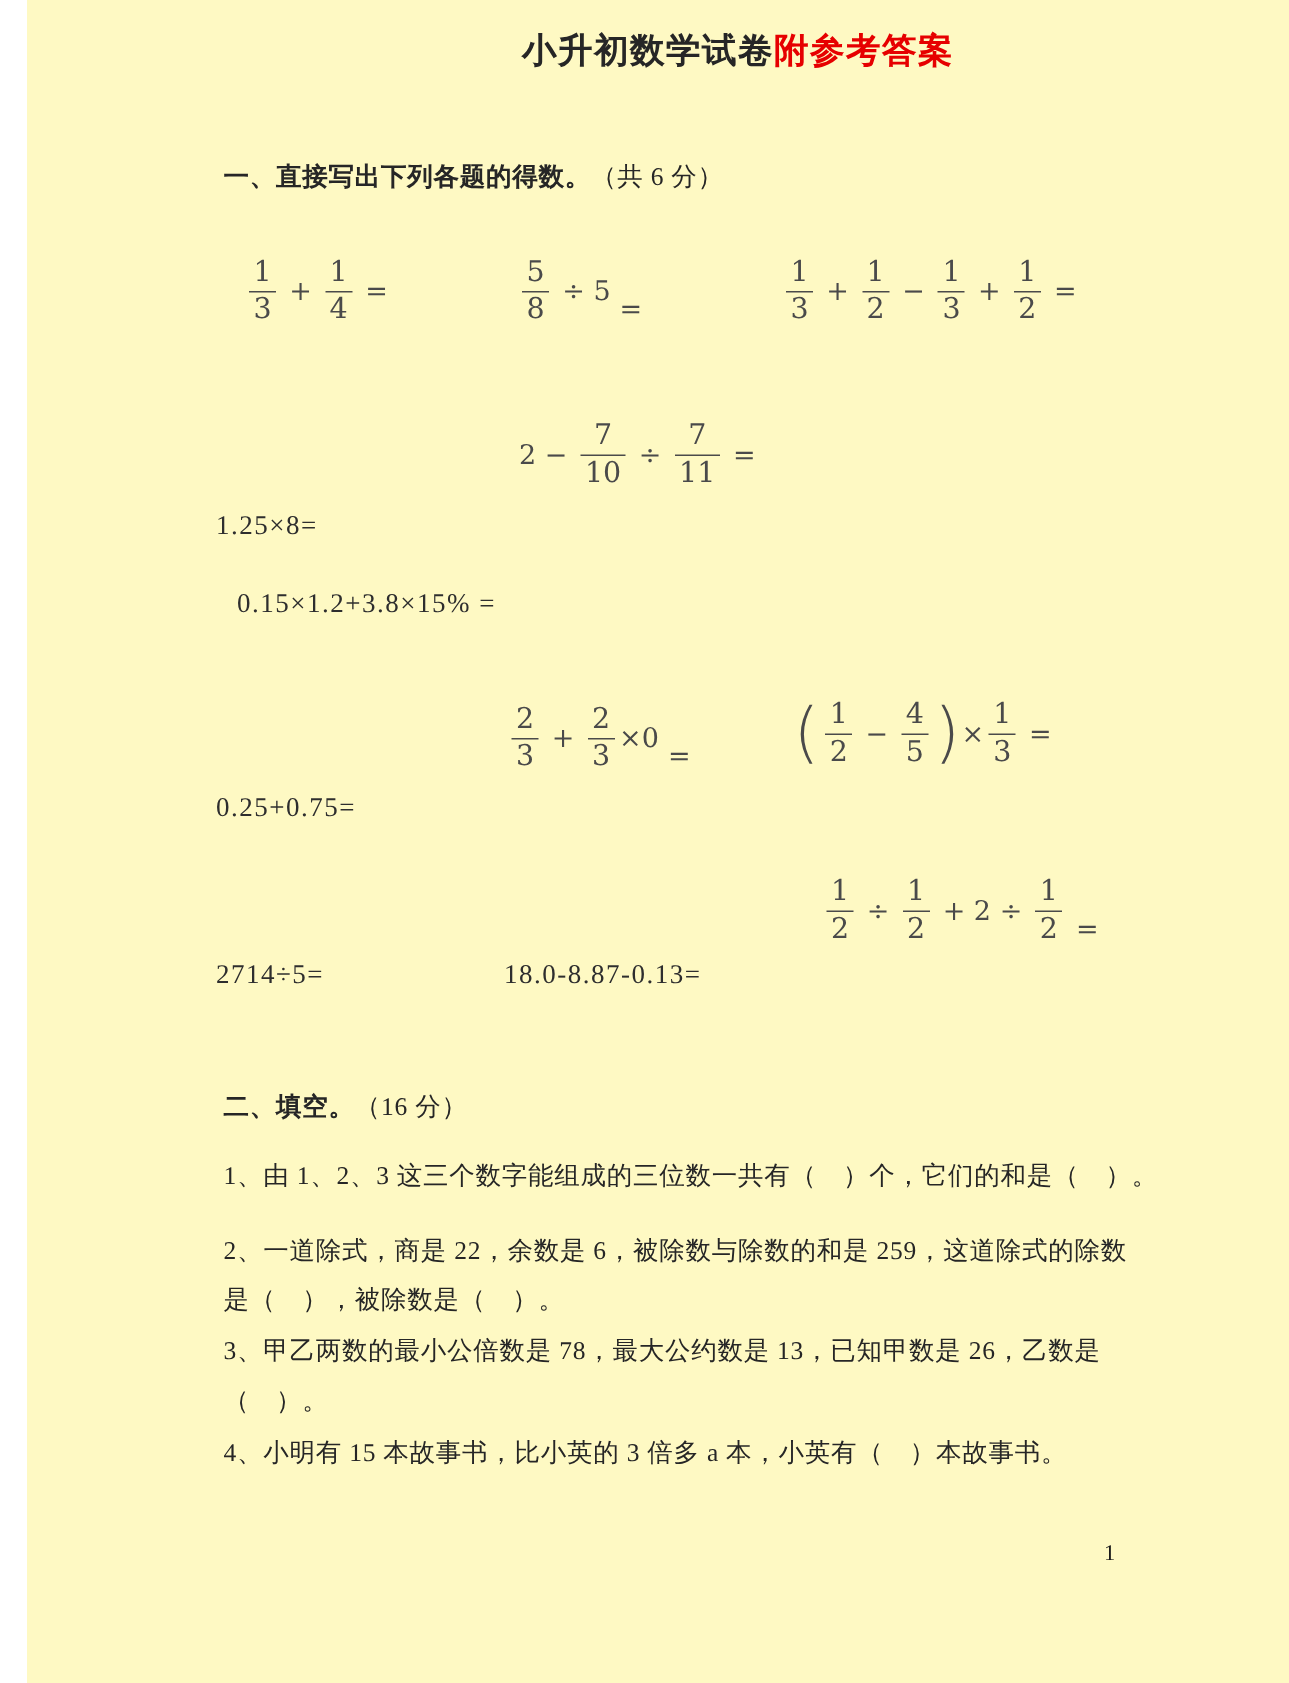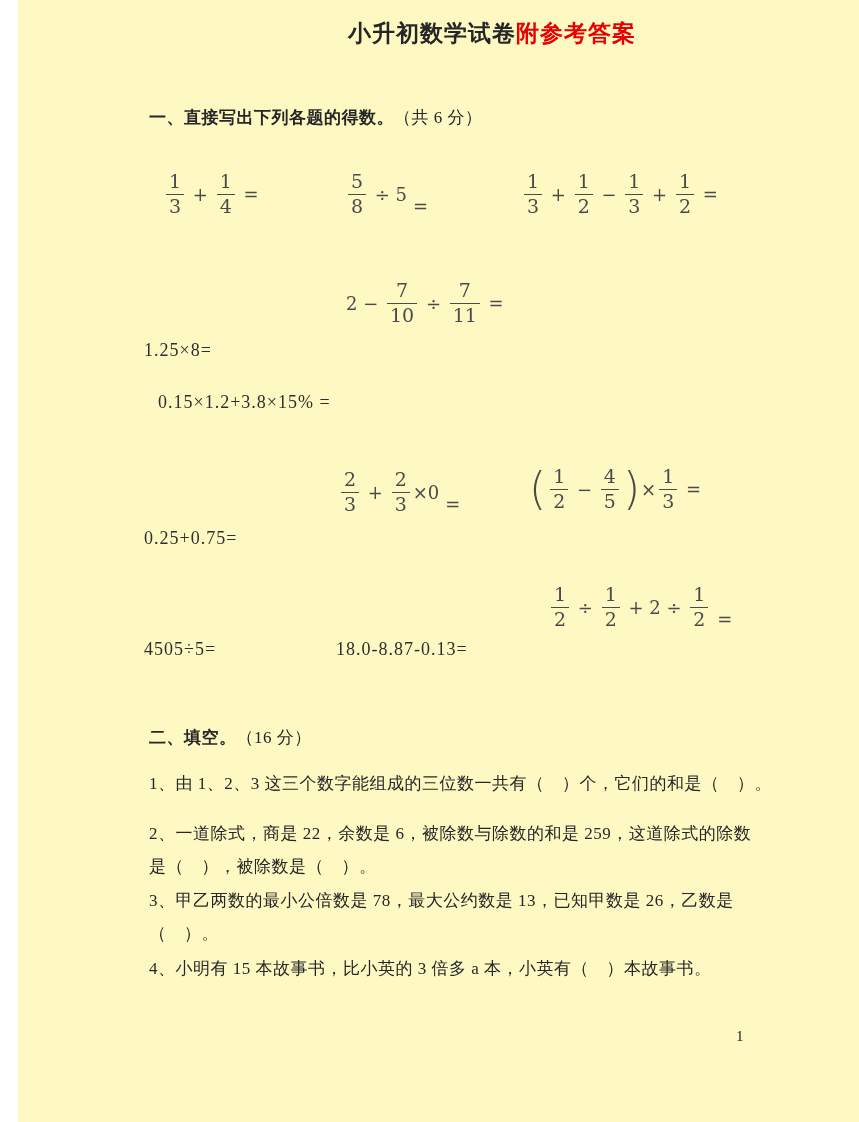--- a/index.html
+++ b/index.html
@@ -177,21 +177,21 @@
         <span class="fn">1</span>
         <span class="fd">2</span>
       </span>
       <span class="op"> + 2 ÷ </span>
       <span class="frac">
         <span class="fn">1</span>
         <span class="fd">2</span>
       </span>
       <span class="low">=</span>
     </div>
-  <div class="texpr e11">4505÷5=</div>
+  <div class="texpr e11">2714÷5=</div>
   <div class="texpr e12">18.0-8.87-0.13=</div>
 
   <div class="heading h2">
     <span>二、填空。</span><span class="pts">（16 分）</span>
   </div>
 
   <div class="q q1">1、由 1、2、3 这三个数字能组成的三位数一共有（　）个，它们的和是（　）。</div>
   <div class="q q2">2、一道除式，商是 22，余数是 6，被除数与除数的和是 259，这道除式的除数
 是（　），被除数是（　）。</div>
   <div class="q q3">3、甲乙两数的最小公倍数是 78，最大公约数是 13，已知甲数是 26，乙数是

